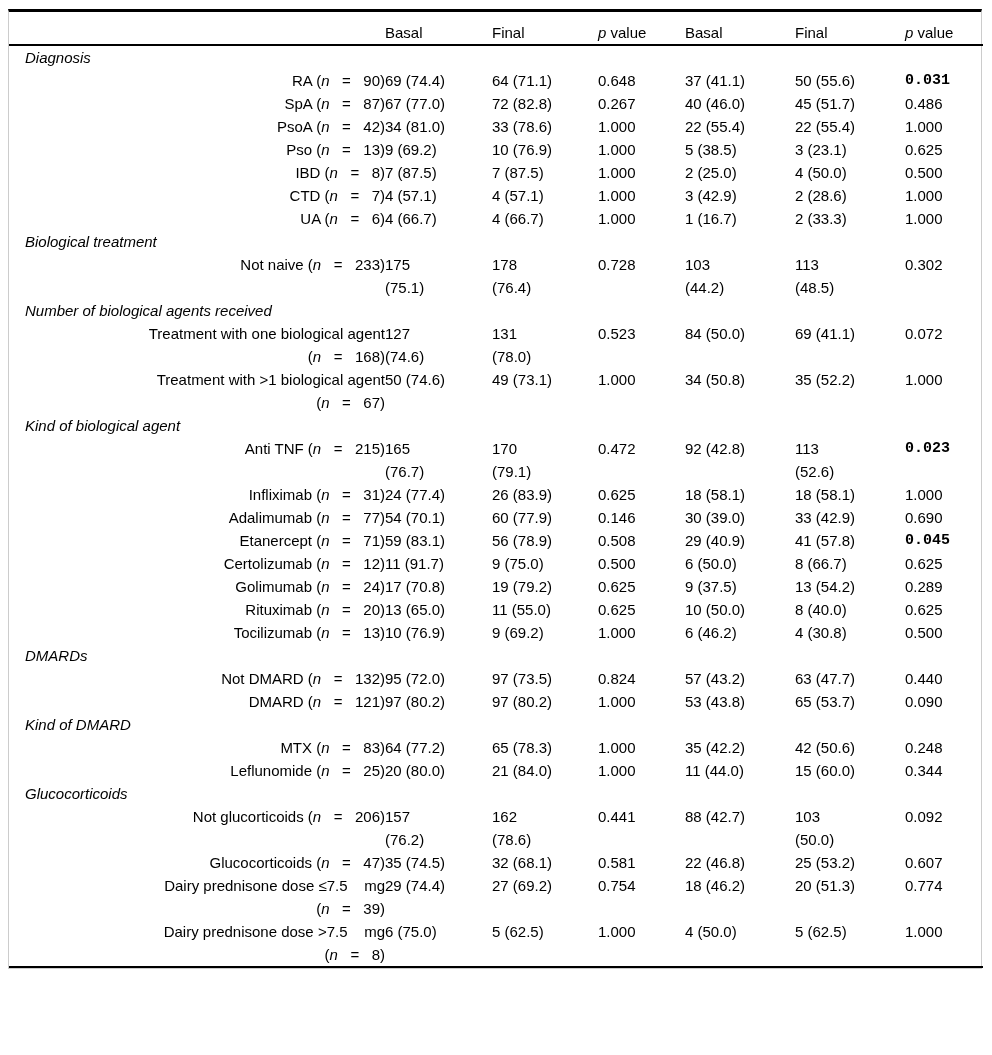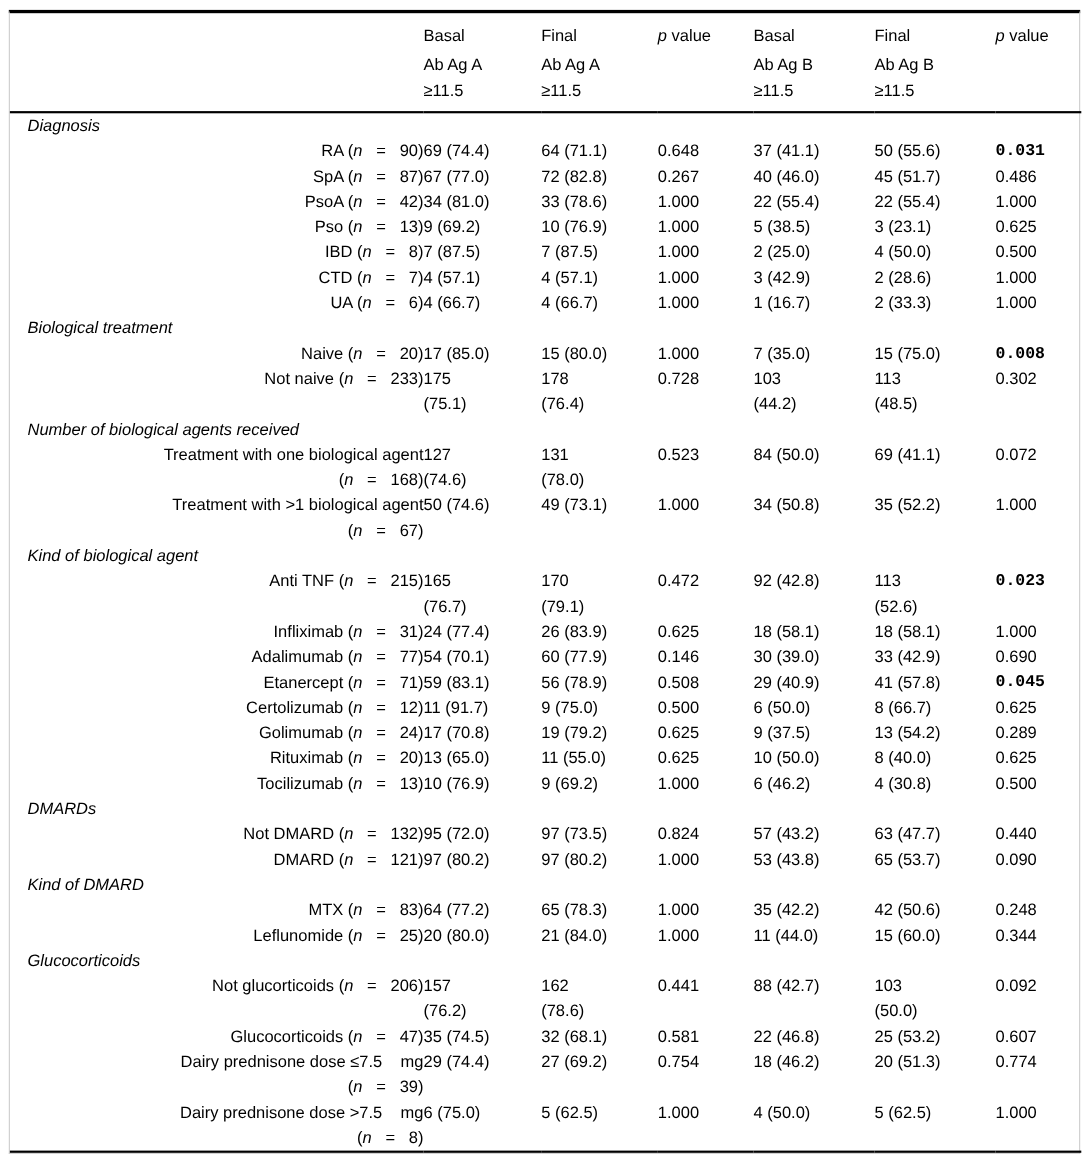--- a/index.html
+++ b/index.html
@@ -71,33 +71,20 @@
     <thead>
       <tr class="hrow1">
           <th></th>
           <th>Basal</th>
           <th>Final</th>
           <th><i>p</i> value</th>
           <th>Basal</th>
           <th>Final</th>
           <th><i>p</i> value</th>
         </tr>
-      <tr class="hrow2">
-          <th></th>
-          <th>Ab Ag A
-≥11.5</th>
-          <th>Ab Ag A
-≥11.5</th>
-          <th></th>
-          <th>Ab Ag B
-≥11.5</th>
-          <th>Ab Ag B
-≥11.5</th>
-          <th></th>
-        </tr>
     </thead>
     <tbody>
         <tr>
           <td colspan="7" class="section-cell">Diagnosis</td>
         </tr>
         <tr>
           <td class="label-cell">
             <div class="lab1">RA (<i>n</i>   =   90)</div>
           </td>
           <td class="val-cell">69 (74.4)</td>
@@ -168,31 +155,20 @@
           </td>
           <td class="val-cell">4 (66.7)</td>
           <td class="val-cell">4 (66.7)</td>
           <td class="val-cell">1.000</td>
           <td class="val-cell">1 (16.7)</td>
           <td class="val-cell">2 (33.3)</td>
           <td class="val-cell">1.000</td>
         </tr>
         <tr>
           <td colspan="7" class="section-cell">Biological treatment</td>
-        </tr>
-        <tr>
-          <td class="label-cell">
-            <div class="lab1">Naive (<i>n</i>   =   20)</div>
-          </td>
-          <td class="val-cell">17 (85.0)</td>
-          <td class="val-cell">15 (80.0)</td>
-          <td class="val-cell">1.000</td>
-          <td class="val-cell">7 (35.0)</td>
-          <td class="val-cell">15 (75.0)</td>
-          <td class="val-cell bold">0.008</td>
         </tr>
         <tr>
           <td class="label-cell">
             <div class="lab1">Not naive (<i>n</i>   =   233)</div>
           </td>
           <td class="val-cell">175
 (75.1)</td>
           <td class="val-cell">178
 (76.4)</td>
           <td class="val-cell">0.728</td>

